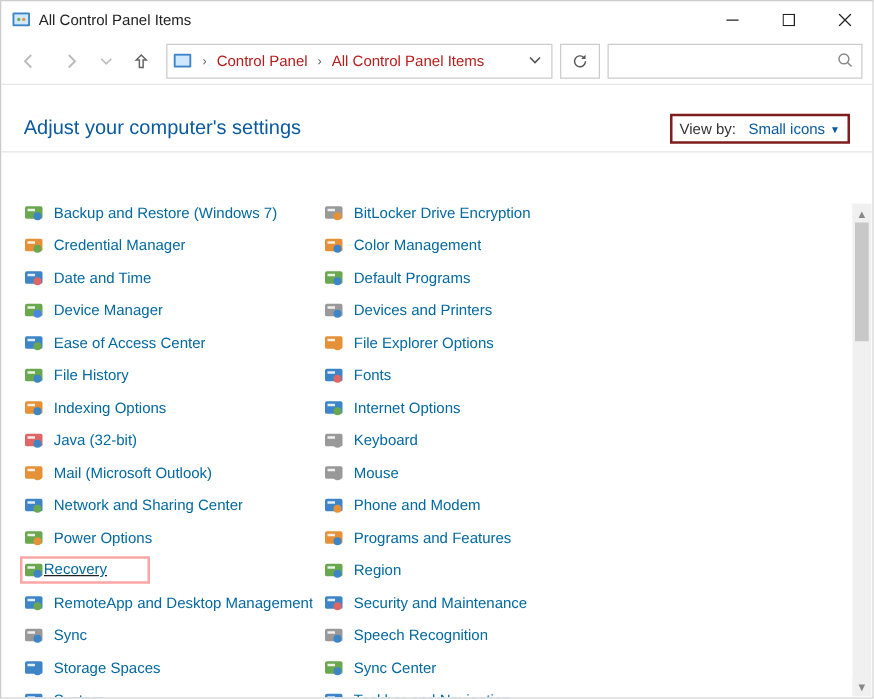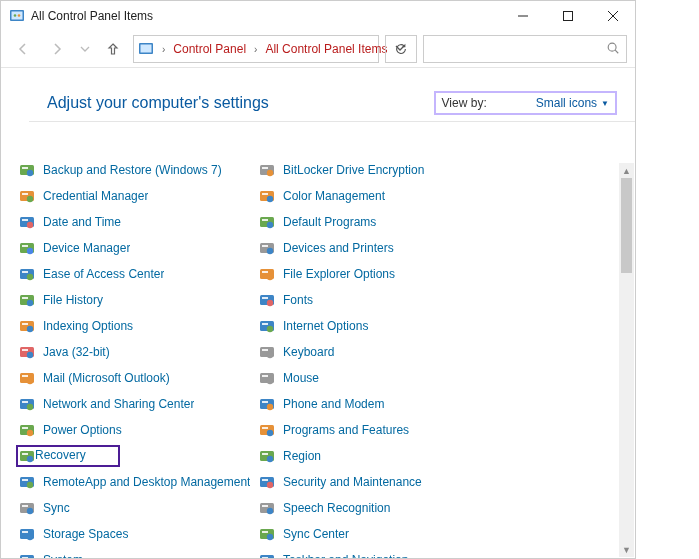--- a/index.html
+++ b/index.html
@@ -1,51 +1,51 @@
 <!DOCTYPE html>
 <html><head>
 <meta charset="utf-8">
 <style>
   html,body{margin:0;padding:0;font-family:"Segoe UI",Arial,sans-serif;font-size:12px;color:#222;background:#fff;}
-  .window{width:636px;height:559px;position:relative;overflow:hidden;border:1px solid #ccc;box-sizing:border-box;}
+  .window{width:699px;height:559px;position:relative;overflow:hidden;border:1px solid #ccc;box-sizing:border-box;}
   
   .titlebar{height:30px;display:flex;align-items:center;padding:0 0 0 8px;}
   .titlebar .app-icon{width:16px;height:16px;margin-right:6px;}
   .titlebar .title{flex:1;font-size:12px;color:#222;}
   .winbtn{width:45px;height:30px;display:flex;align-items:center;justify-content:center;color:#222;}
   .winbtn svg{display:block;}
   
   .navbar{height:36px;display:flex;align-items:center;padding:0 8px;gap:6px;border-bottom:1px solid #e5e5e5;}
   .nbtn{width:28px;height:28px;display:flex;align-items:center;justify-content:center;color:#999;border-radius:2px;}
   .nbtn.act{color:#555;}
   .addr{flex:1;height:26px;border:1px solid #ccc;display:flex;align-items:center;padding:0 4px;gap:4px;min-width:0;}
   .addr .cp-icon{width:16px;height:16px;flex:0 0 16px;}
   .crumb{display:flex;align-items:center;color:#b91c1c;white-space:nowrap;}
   .crumb-sep{color:#666;padding:0 4px;font-size:10px;}
   .addr-drop{margin-left:auto;color:#555;padding:0 4px;}
   .refresh{width:30px;height:26px;border:1px solid #ccc;display:flex;align-items:center;justify-content:center;color:#555;}
   .search{width:190px;height:26px;border:1px solid #ccc;display:flex;align-items:center;justify-content:flex-end;padding:0 6px;color:#777;}
   
-  .content{position:absolute;top:66px;left:0;right:0;bottom:0;overflow:hidden;padding-left:28px;}
+  .content{position:absolute;top:66px;left:0;right:0;bottom:0;overflow:hidden;}
   .header-row{display:flex;align-items:center;padding:24px 18px 6px 18px;}
   .heading{color:#0a5aa0;font-size:16px;font-weight:400;}
-  .viewby-wrap{margin-left:auto;border:2px solid #c4b5fd;padding:3px 6px;display:flex;align-items:center;gap:10px;}
+  .viewby-wrap{margin-left:auto;border:2px solid #7f1d1d;padding:3px 6px;display:flex;align-items:center;gap:10px;}
   .viewby-lbl{color:#333;}
-  .viewby-val{color:#0a5aa0;display:flex;align-items:center;gap:4px;margin-left:39px;}
+  .viewby-val{color:#0a5aa0;display:flex;align-items:center;gap:4px;}
   .viewby-val .dd{font-size:8px;color:#0a5aa0;}
   .divider{height:1px;background:#e5e5e5;margin:0 0 0 0;}
   
   .grid-wrap{position:absolute;top:96px;left:0;right:16px;bottom:0;overflow:hidden;padding:2px 0 0 18px;}
   .grid{display:grid;grid-template-columns:240px 240px;column-gap:0;row-gap:0;}
   .item{display:flex;align-items:center;height:26px;gap:8px;cursor:default;}
   .item .ic{width:16px;height:16px;flex:0 0 16px;}
   .item .lbl{color:#0369a1;white-space:nowrap;overflow:hidden;text-overflow:clip;}
   .partial{margin-top:-8px;}
   
-  .hl-recovery{border:2px solid #4c1d95;padding:1px 32px 1px 1px;margin-left:-3px;}
+  .hl-recovery{border:2px solid #fca5a5;padding:1px 32px 1px 1px;margin-left:-3px;text-decoration:underline;}
   
   .sbar{position:absolute;top:96px;right:1px;bottom:1px;width:15px;background:#f0f0f0;}
   .sbar .sbtn{height:15px;background:#f0f0f0;display:flex;align-items:center;justify-content:center;color:#888;font-size:9px;}
   .sbar .thumb{position:absolute;top:15px;left:2px;right:2px;height:95px;background:#c8c8c8;}
 </style>
 </head>
 <body>
 
 <div class="window">
 

